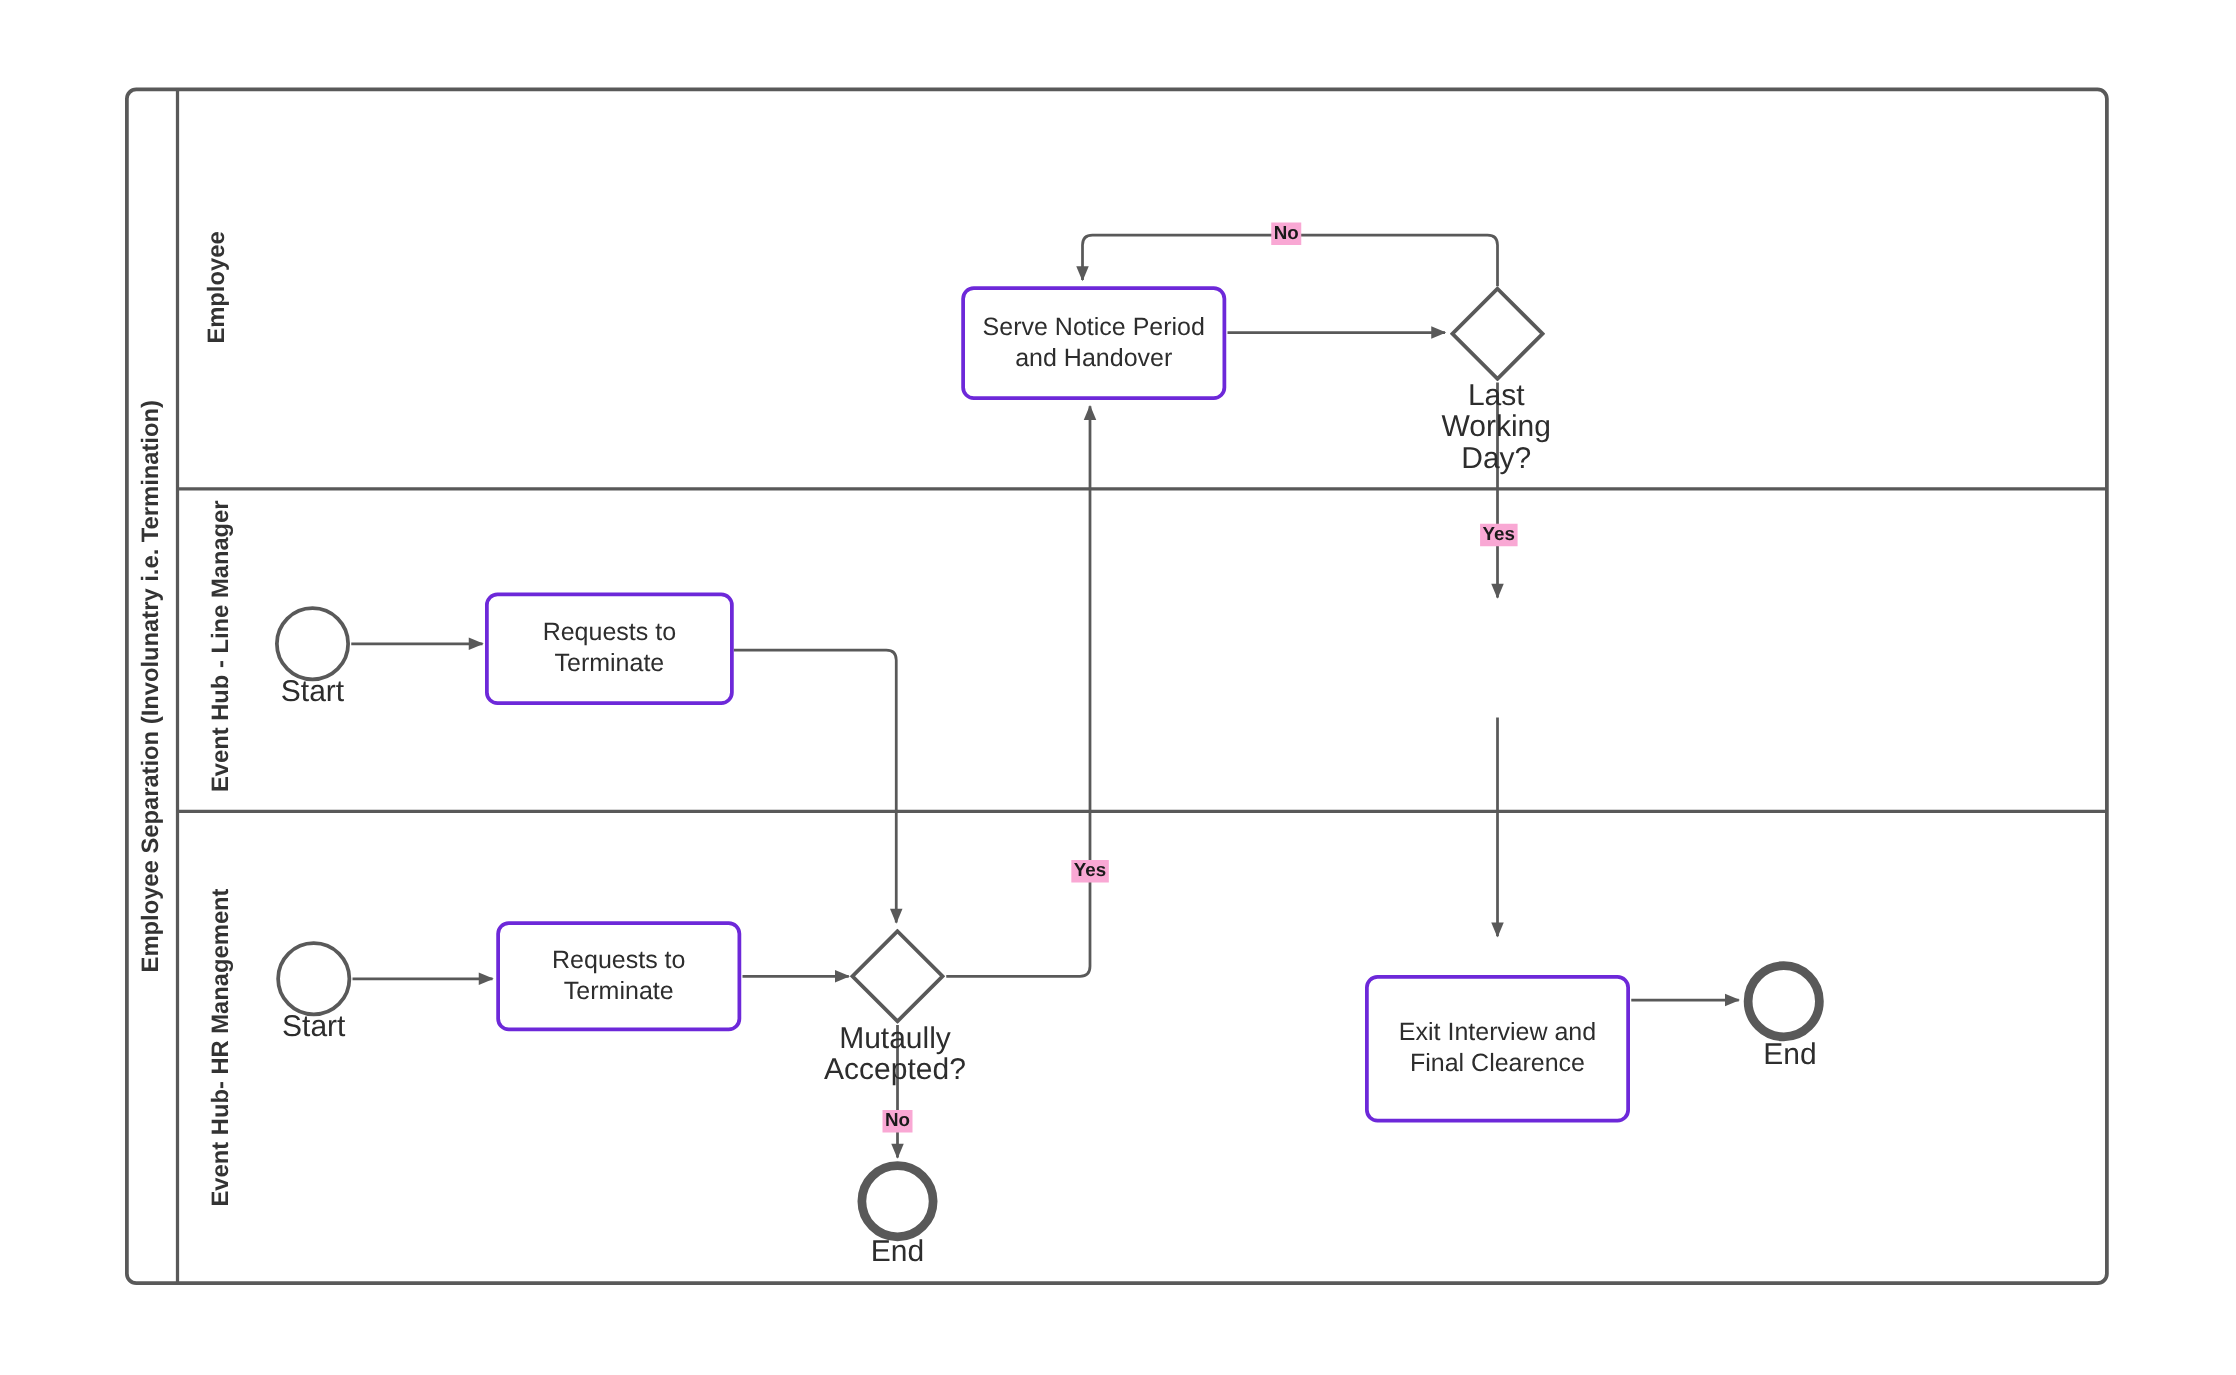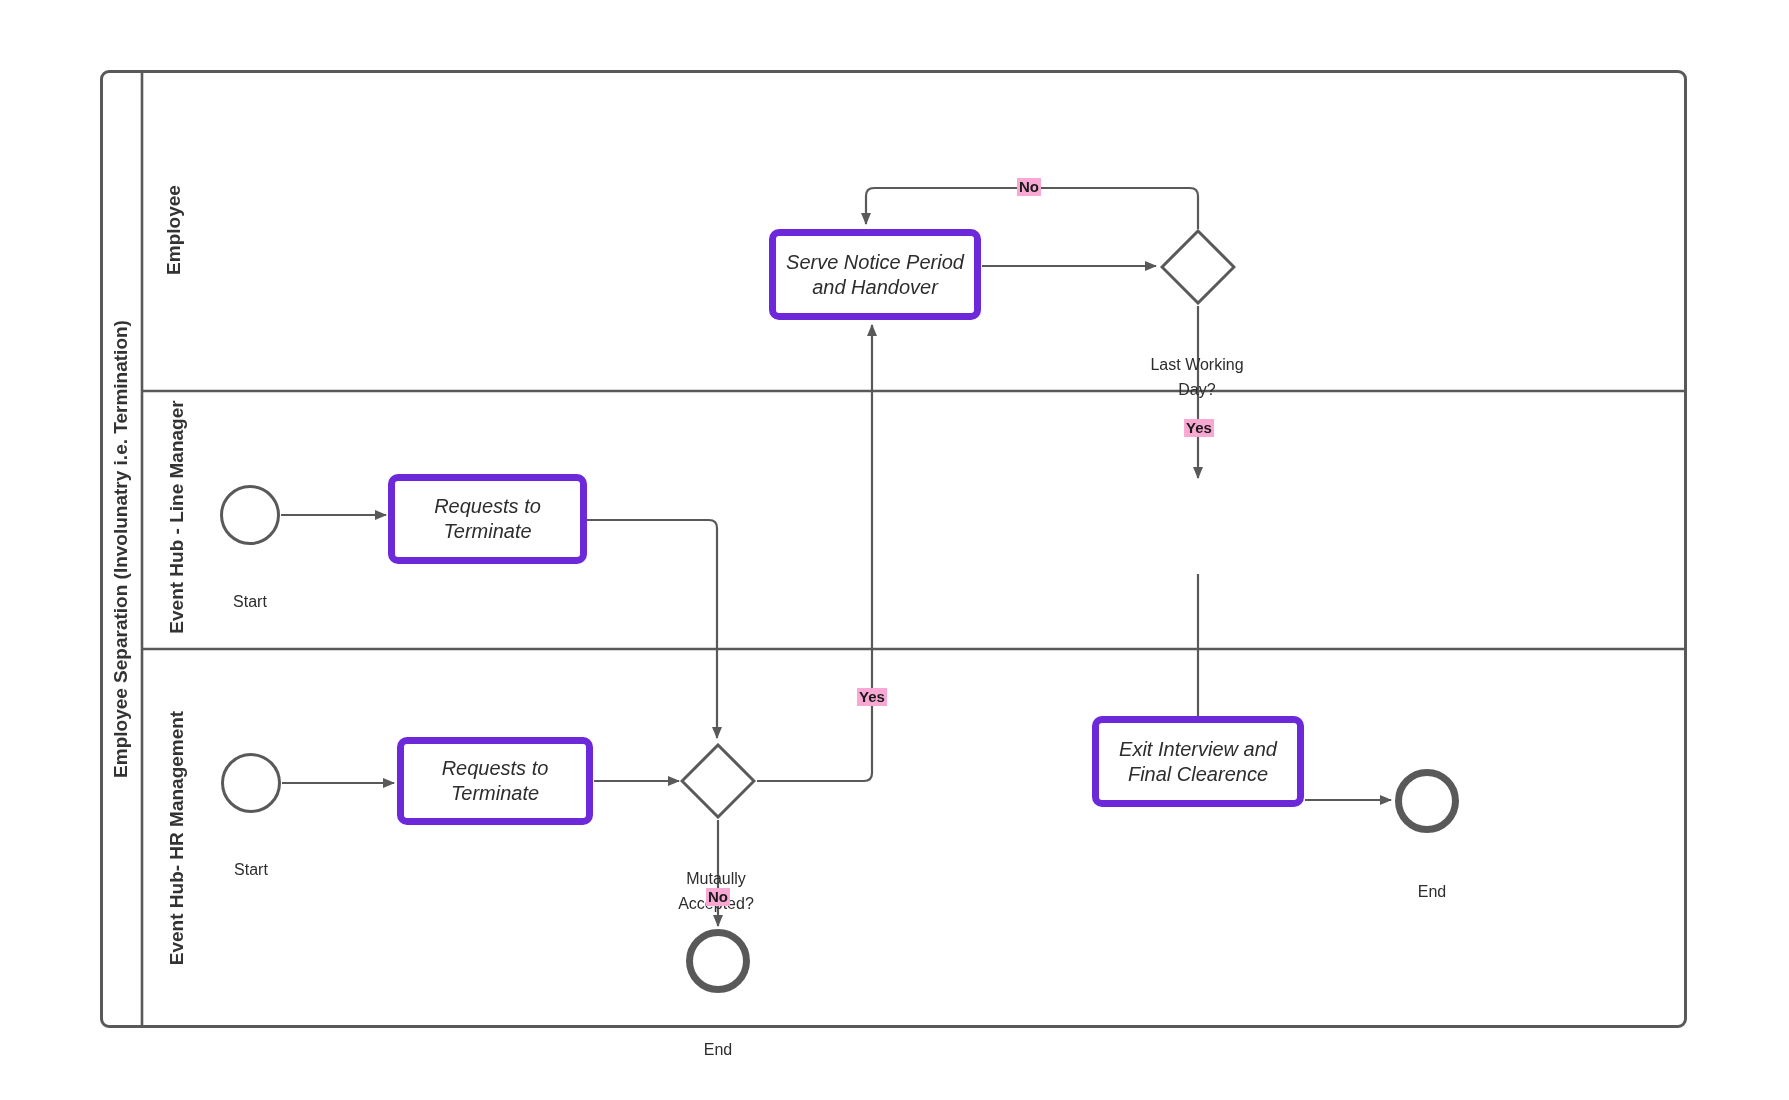--- a/index.html
+++ b/index.html
@@ -31,33 +31,32 @@
     font-size: 19px;
     line-height: 24px;
     z-index: 4;
   }
   .rot-label.two-line { white-space: pre-line; }
   svg.wires { position: absolute; left: 0; top: 0; z-index: 2; }
   
   .task {
     position: absolute;
     box-sizing: border-box;
-    border: 7px solid #6d28d9;
+    border: 3px solid #6d28d9;
     border-radius: 10px;
     background: #ffffff;
     display: flex;
     align-items: center;
     justify-content: center;
     text-align: center;
     font-size: 20px;
     line-height: 25px;
     color: #2d2d2d;
     padding: 0 8px;
     z-index: 3;
-    font-style: italic;
   }
   .event-start {
     position: absolute;
     box-sizing: border-box;
     width: 60px; height: 60px;
     border: 3px solid #595959;
     border-radius: 50%;
     background: #ffffff;
     z-index: 3;
   }
@@ -68,25 +67,24 @@
     border: 7px solid #595959;
     border-radius: 50%;
     background: #ffffff;
     z-index: 3;
   }
   .gateway { position: absolute; width: 76px; height: 76px; z-index: 3; }
   .node-caption {
     position: absolute;
     transform: translateX(-50%);
     text-align: center;
-    font-size: 16px;
+    font-size: 24px;
     line-height: 25px;
     color: #2d2d2d;
     z-index: 4;
-    margin-top: 48px;
   }
   .edge-label {
     position: absolute;
     transform: translate(-50%, -50%);
     font-size: 15px;
     font-weight: bold;
     color: #1a1a1a;
     background: #f9a8d4;
     padding: 0 2px;
     line-height: 18px;
@@ -149,21 +147,21 @@
   <div class="gateway" style="left:680px; top:743px;">
     <svg width="76" height="76" viewBox="0 0 76 76">
       <polygon points="38,2 74,38 38,74 2,38" fill="#ffffff" stroke="#595959" stroke-width="3"></polygon>
     </svg>
   </div>
   <div class="node-caption" style="left:716px; top:818px; width:130px;">Mutaully Accepted?</div>
 
   <div class="event-end" style="left:686px; top:929px;"></div>
   <div class="node-caption" style="left:718px; top:989px;">End</div>
 
-  <div class="task" style="left:1092px; top:716px; width:212px; height:91px;">
+  <div class="task" style="left:1092px; top:780px; width:212px; height:118px;">
     <span>Exit Interview and Final Clearence</span>
   </div>
 
   <div class="event-end" style="left:1395px; top:769px;"></div>
   <div class="node-caption" style="left:1432px; top:831px;">End</div>
 
   <div class="task" style="left:769px; top:229px; width:212px; height:91px;">
     <span>Serve Notice Period and Handover</span>
   </div>
 

